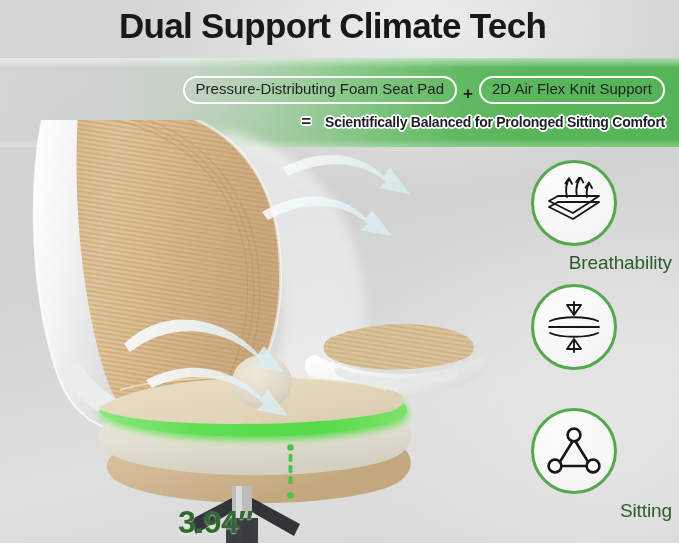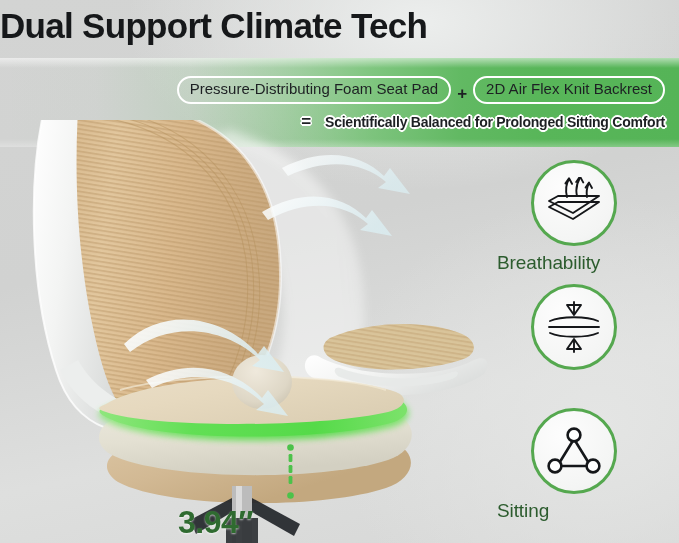--- a/index.html
+++ b/index.html
@@ -15,21 +15,21 @@
       radial-gradient(ellipse 70% 50% at 62% 4%, #eceeed 0%, rgba(236,238,237,0) 62%),
       radial-gradient(ellipse 55% 60% at 88% 78%, #e4e5e4 0%, rgba(228,229,228,0) 70%),
       linear-gradient(168deg, #d3d4d3 0%, #d1d2d1 42%, #dedfde 72%, #d6d7d6 100%);
   }
 
   
   .title {
     position: absolute;
     left: 0; right: 14px;
     top: 6px;
-    text-align: left;
+    text-align: center;
     font-size: 35px;
     font-weight: bold;
     letter-spacing: -0.7px;
     color: #16181a;
     white-space: nowrap;
   }
 
   
   .band {
     position: absolute;
@@ -137,21 +137,21 @@
     border-radius: 50%;
     border: 3.5px solid #55a84f;
     background: radial-gradient(circle at 36% 30%, #fdfdfd 0%, #f4f5f4 70%, #eceded 100%);
     box-sizing: border-box;
     display: flex; align-items: center; justify-content: center;
   }
   .fcircle svg { display: block; }
   .flabel {
     position: absolute;
     left: 0; right: 0; top: 92px;
-    text-align: left;
+    text-align: right;
     font-size: 19px;
     color: #2c5c2e;
     letter-spacing: -0.1px;
     white-space: nowrap;
   }
 
   
   .measure-text {
     position: absolute;
     left: 178px; top: 464px;
@@ -311,21 +311,21 @@
         <path d="M288,56 C330,36 366,44 386,62 L378,68 L410,74 L390,48 L384,56 C362,34 324,26 282,48 Z" opacity="0.85"></path>
       </g>
     </svg>
   </div>
 
   <div class="title">Dual Support Climate Tech</div>
 
   <div class="formula-1">
     <span class="pill">Pressure-Distributing Foam Seat Pad</span>
     <span class="plus">+</span>
-    <span class="pill">2D Air Flex Knit Backrest</span>
+    <span class="pill">2D Air Flex Knit Support</span>
   </div>
 
   <div class="formula-2">
     <span class="eq">=</span>
     <span class="formula-2-text">Scientifically Balanced for Prolonged Sitting Comfort</span>
   </div>
 
   <div class="measure-text">3.94″</div>
   <div class="measure-bar">
     <svg width="7" height="56" viewBox="0 0 7 56">

